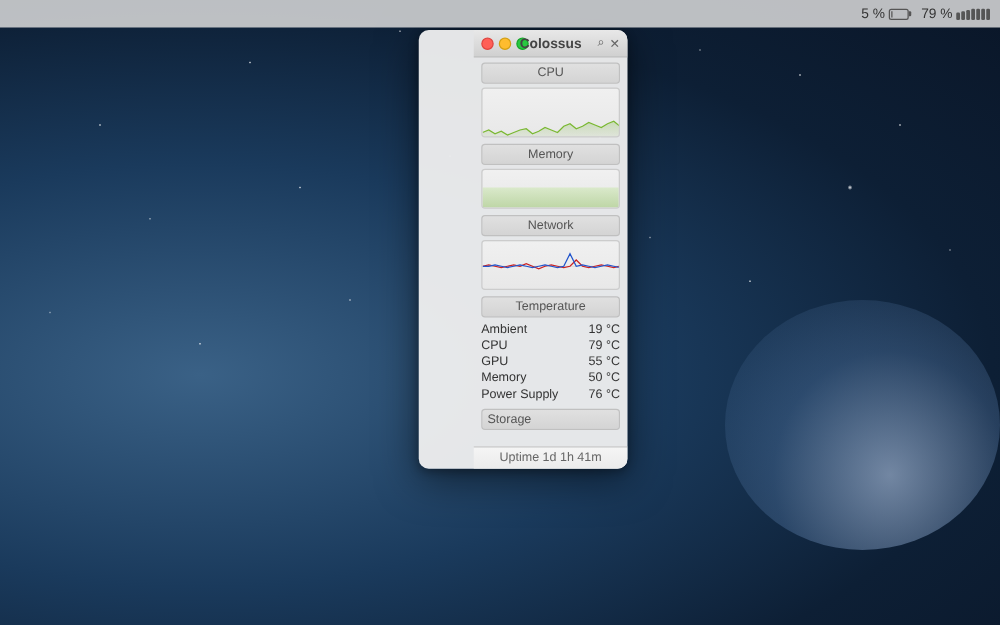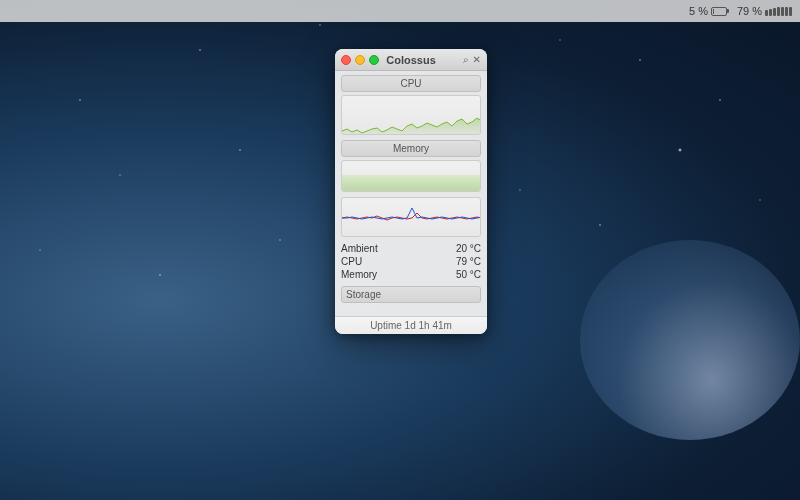--- a/index.html
+++ b/index.html
@@ -85,28 +85,29 @@
 
     .battery-bars {
       display: flex;
       gap: 1px;
       align-items: flex-end;
     }
 
     
     .widget-window {
       position: absolute;
-      top: 49px;
+      top: 24px;
       left: 335px;
-      width: 152px;
+      width: 167px;
       background: rgba(240, 240, 240, 0.95);
       border-radius: 8px;
       box-shadow: 0 8px 32px rgba(0,0,0,0.5), 0 2px 8px rgba(0,0,0,0.3);
       overflow: hidden;
       z-index: 50;
+      padding-left: 44px;
     }
 
     .window-titlebar {
       height: 22px;
       background: linear-gradient(to bottom, #e8e8e8, #d0d0d0);
       border-bottom: 1px solid #bbb;
       display: flex;
       align-items: center;
       padding: 0 6px;
       position: relative;
@@ -318,45 +319,55 @@
         <polyline fill="url(#cpuGrad)" stroke="none" points="0,40 0,35 5,33 10,36 15,34 20,37 25,35 30,33 35,32 40,36 45,34 50,31 55,33 60,35 65,30 70,28 75,32 80,30 85,27 90,29 95,31 100,28 105,26 110,30 115,25 120,23 125,28 130,26 135,22 140,25 145,20 150,24 155,27 158,28 158,40"></polyline>
         <polyline fill="none" stroke="#7ab832" stroke-width="1" points="0,35 5,33 10,36 15,34 20,37 25,35 30,33 35,32 40,36 45,34 50,31 55,33 60,35 65,30 70,28 75,32 80,30 85,27 90,29 95,31 100,28 105,26 110,30 115,25 120,23 125,28 130,26 135,22 140,25 145,20 150,24 155,27 158,28"></polyline>
       </svg>
     </div>
 
     <div class="section-label">Memory</div>
     <div class="memory-chart">
       <div class="memory-fill"></div>
     </div>
 
+    <div class="section-label">Network</div>
     <div class="network-chart">
       <svg width="158" height="40" viewBox="0 0 158 40">
 
         <line x1="0" y1="20" x2="158" y2="20" stroke="#ccc" stroke-width="0.5"></line>
 
         <polyline fill="none" stroke="#cc2222" stroke-width="1" points="0,20 5,19 10,20 15,21 20,20 25,19 30,20 35,18 40,20 45,22 50,20 55,19 60,20 65,21 70,20 75,15 80,20 85,21 90,20 95,19 100,20 105,21 110,20 115,19 120,20 125,21 130,20 135,19 140,20 145,21 150,20 155,19 158,20"></polyline>
 
         <polyline fill="none" stroke="#2255cc" stroke-width="1" points="0,20 5,20 10,19 15,20 20,21 25,20 30,19 35,20 40,21 45,20 50,19 55,20 60,21 65,20 70,10 75,20 80,19 85,20 90,21 95,20 100,19 105,20 110,21 115,20 120,19 125,20 130,21 135,20 140,19 145,20 150,21 155,20 158,20"></polyline>
       </svg>
     </div>
 
+    <div class="section-label">Temperature</div>
     <table class="temp-table">
       <tbody id="temp-table-body">
       <tr>
             <td>Ambient</td>
-            <td>20 °C</td>
+            <td>19 °C</td>
           </tr>
           <tr>
             <td>CPU</td>
             <td>79 °C</td>
           </tr>
           <tr>
+            <td>GPU</td>
+            <td>55 °C</td>
+          </tr>
+          <tr>
             <td>Memory</td>
             <td>50 °C</td>
           </tr>
+          <tr>
+            <td>Power Supply</td>
+            <td>76 °C</td>
+          </tr>
         </tbody>
     </table>
 
     <div class="storage-btn">Storage</div>
 
     <div class="uptime-bar">Uptime  1d 1h 41m</div>
 
   </div>
 </div>
 

